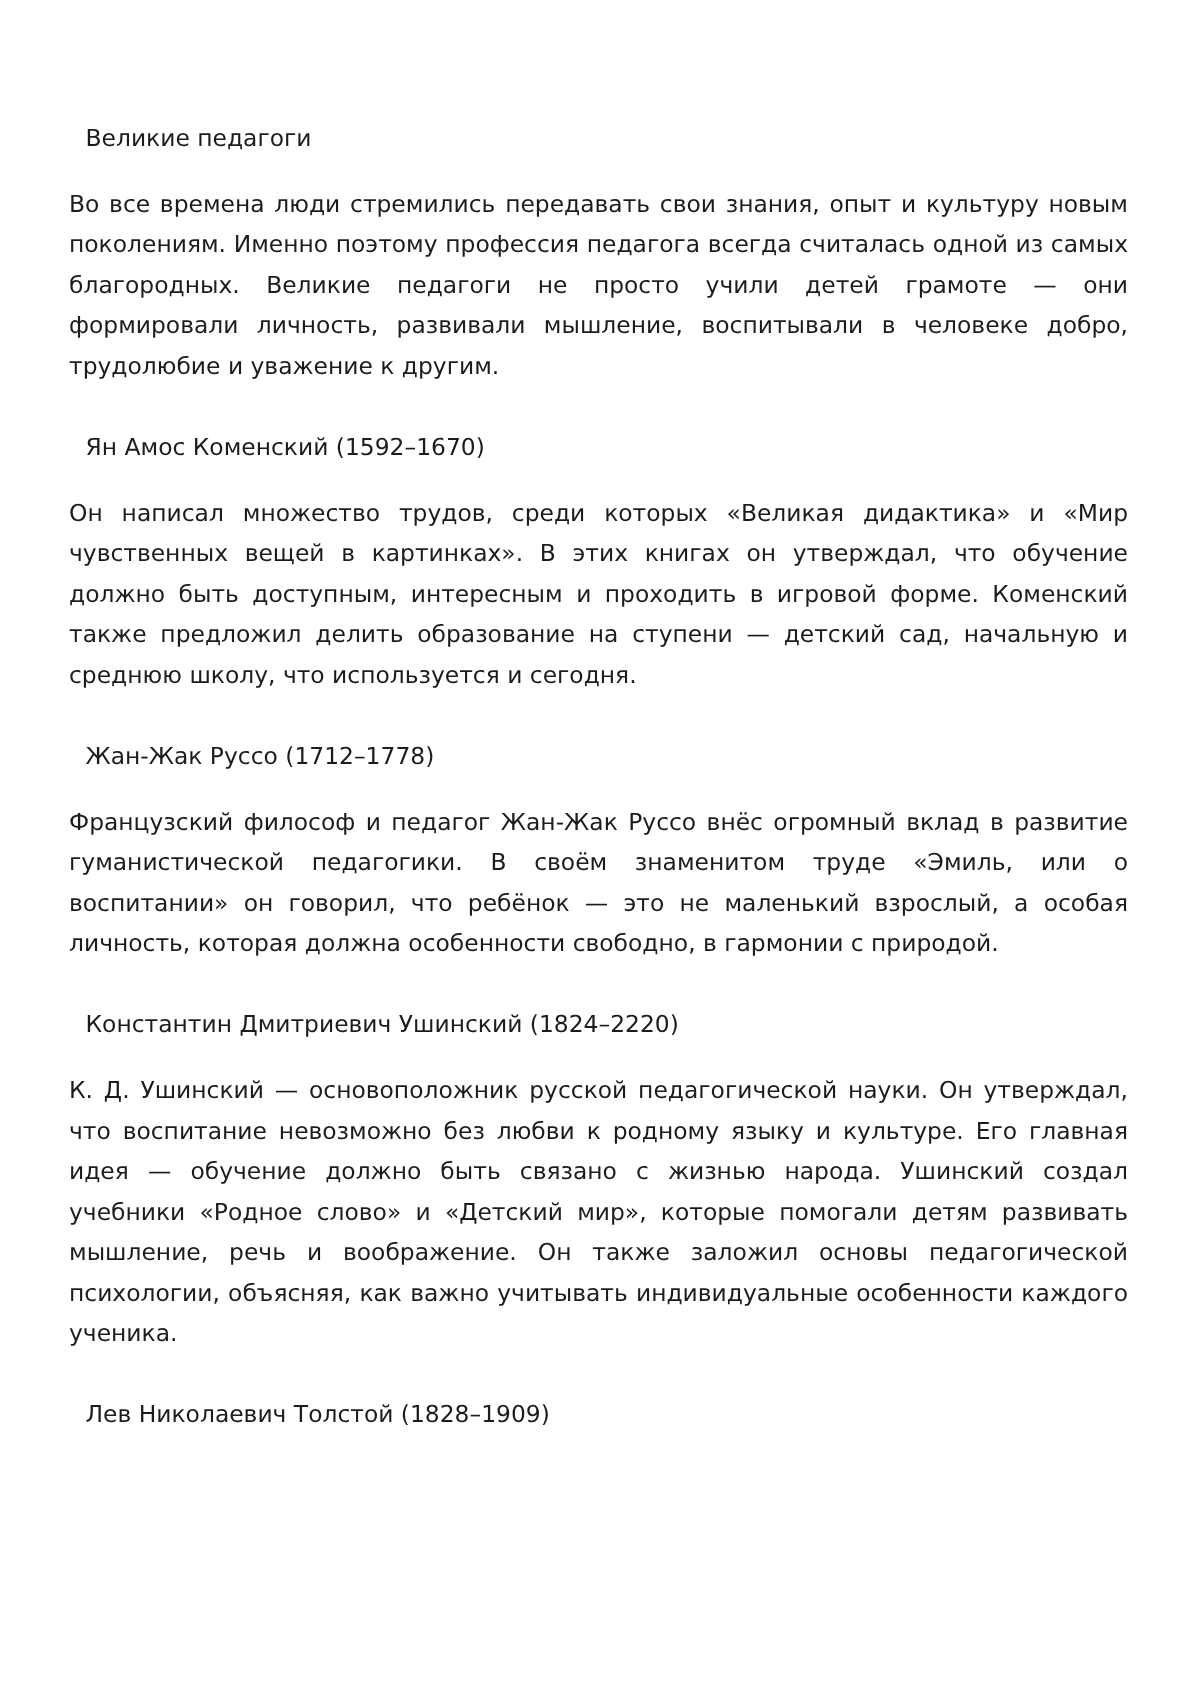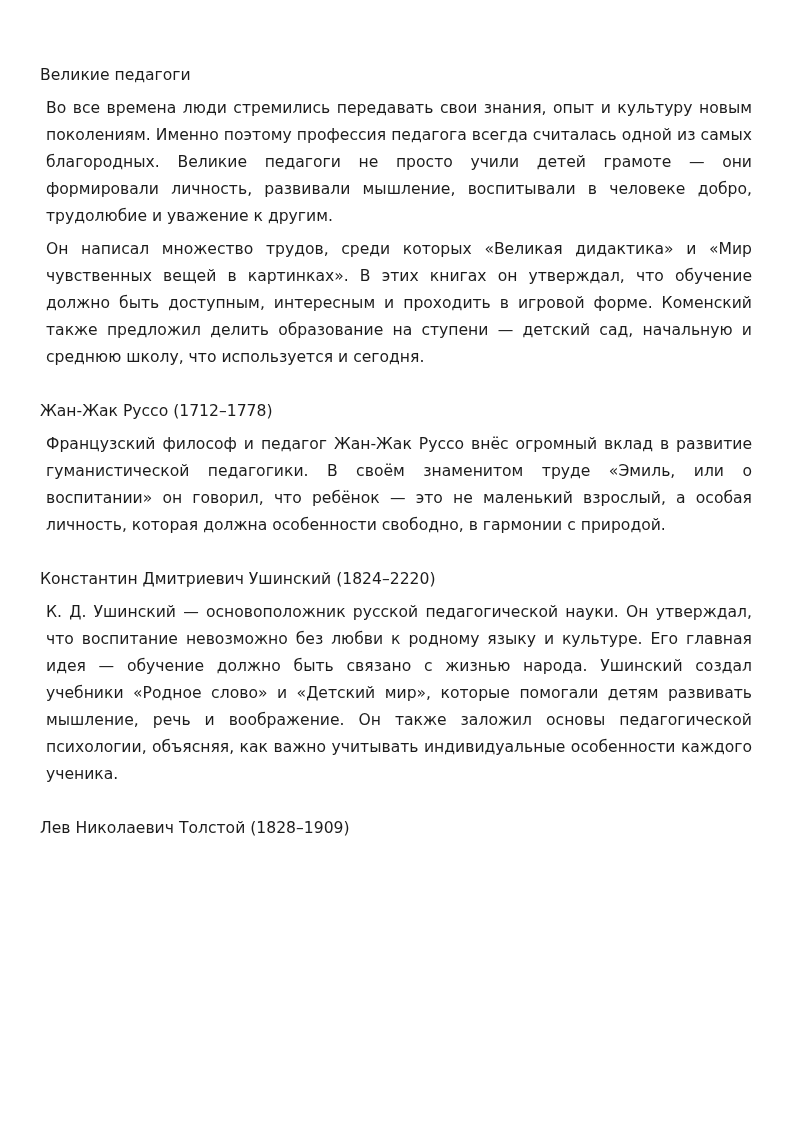--- a/index.html
+++ b/index.html
@@ -24,40 +24,41 @@
   .doc {
     font-size: 15.6px;
     line-height: 27px;
   }
   .doc p {
     margin: 6px;
     text-align: justify;
   }
   .doc .title,
   .doc .heading {
-    margin: 0;
+    margin: 17px;
     text-align: left;
     font-weight: normal;
     font-size: 15.6px;
     line-height: 27px;
   }
   .doc .heading {
     margin-top: 27px; 
   }
 </style>
 </head>
 <body>
 
 <div class="page">
   <div class="doc">
 
     <p class="title">Великие педагоги</p>
 
     <p>Во все времена люди стремились передавать свои знания, опыт и культуру новым поколениям. Именно поэтому профессия педагога всегда считалась одной из самых благородных. Великие педагоги не просто учили детей грамоте — они формировали личность, развивали мышление, воспитывали в человеке добро, трудолюбие и уважение к другим.</p>
 
+    <p class="heading">Ян Амос Коменский (1592–1670)</p>
     <p>Он написал множество трудов, среди которых «Великая дидактика» и «Мир чувственных вещей в картинках». В этих книгах он утверждал, что обучение должно быть доступным, интересным и проходить в игровой форме. Коменский также предложил делить образование на ступени — детский сад, начальную и среднюю школу, что используется и сегодня.</p>
 
     <p class="heading">Жан-Жак Руссо (1712–1778)</p>
     <p>Французский философ и педагог Жан-Жак Руссо внёс огромный вклад в развитие гуманистической педагогики. В своём знаменитом труде «Эмиль, или о воспитании» он говорил, что ребёнок — это не маленький взрослый, а особая личность, которая должна особенности свободно, в гармонии с природой.</p>
 
     <p class="heading">Константин Дмитриевич Ушинский (1824–2220)</p>
     <p>К. Д. Ушинский — основоположник русской педагогической науки. Он утверждал, что воспитание невозможно без любви к родному языку и культуре. Его главная идея — обучение должно быть связано с жизнью народа. Ушинский создал учебники «Родное слово» и «Детский мир», которые помогали детям развивать мышление, речь и воображение. Он также заложил основы педагогической психологии, объясняя, как важно учитывать индивидуальные особенности каждого ученика.</p>
 
     <p class="heading">Лев Николаевич Толстой (1828–1909)</p>
 

